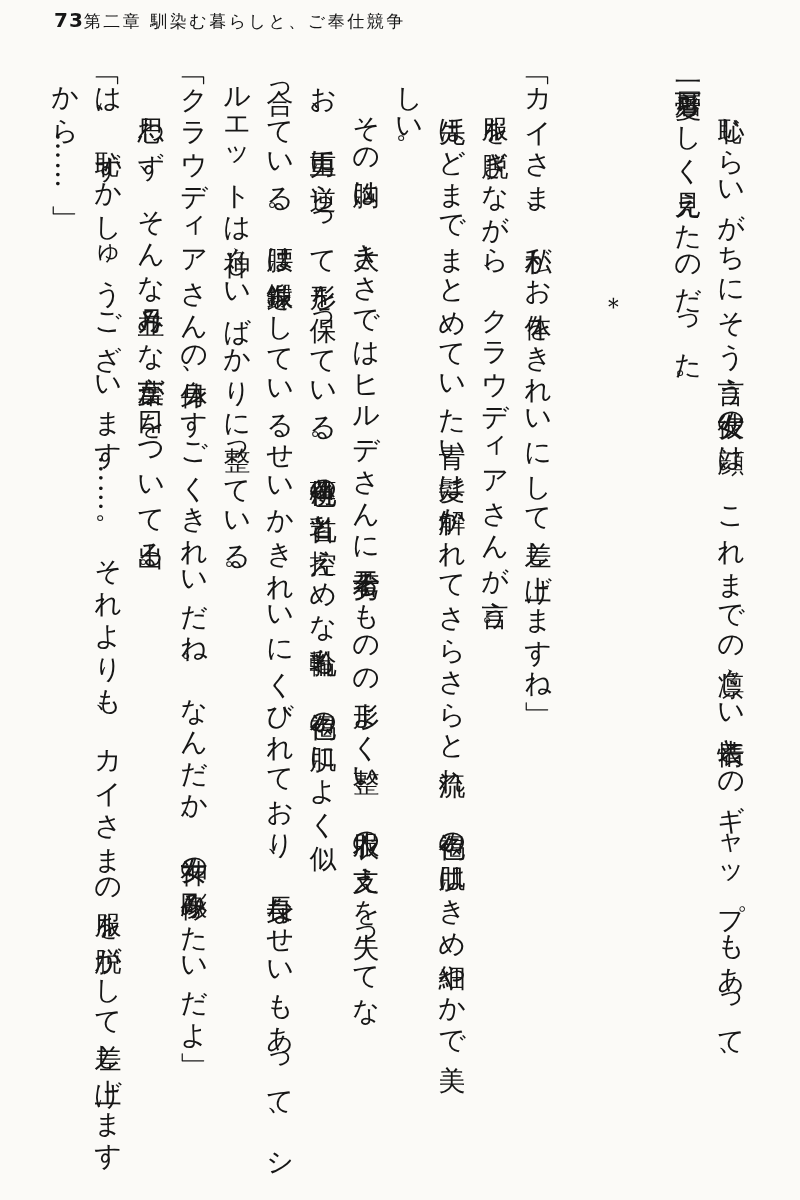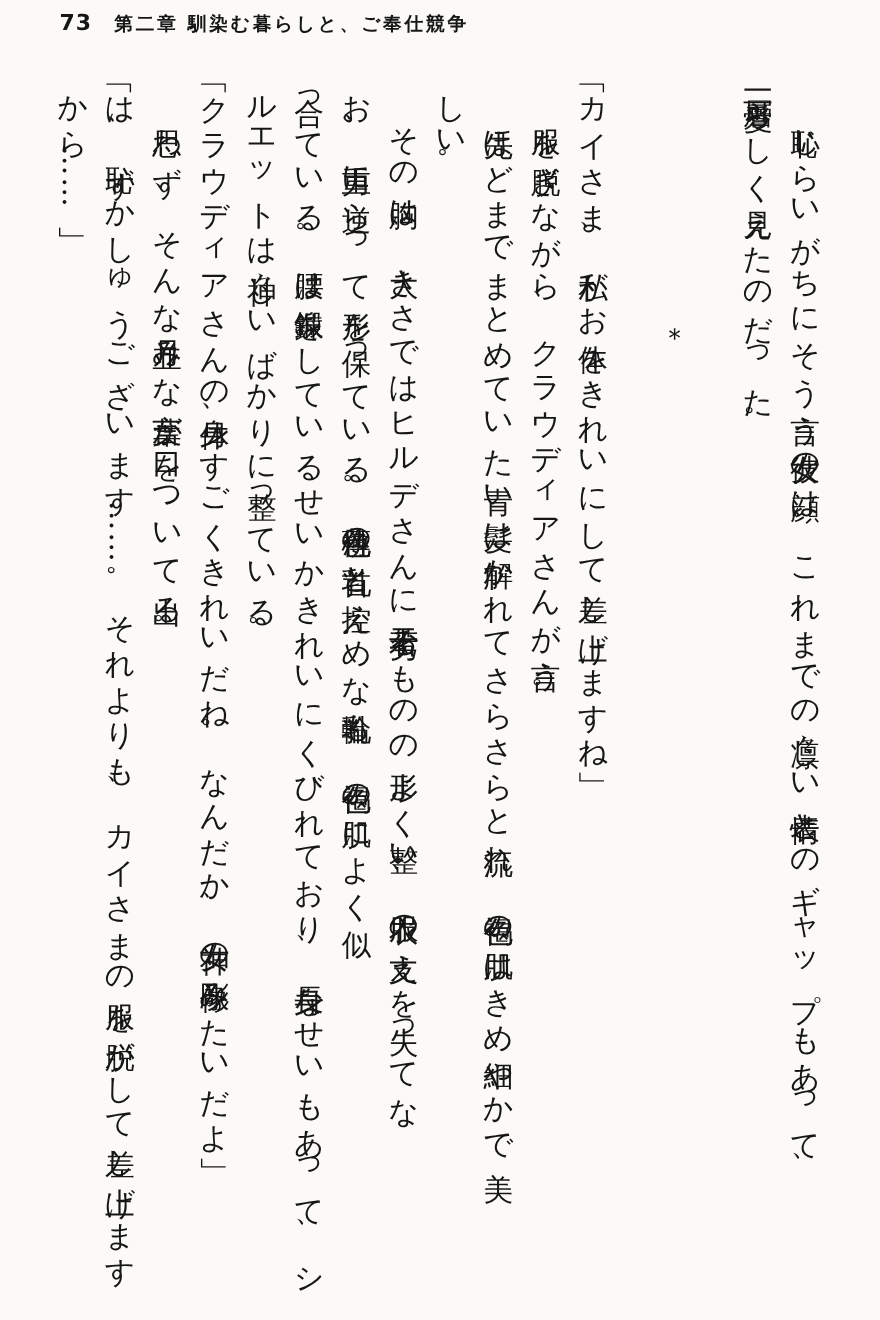--- a/index.html
+++ b/index.html
@@ -16,32 +16,31 @@
     font-family: "DejaVu Serif", "Liberation Serif", serif;
     color: #161616;
   }
   
   .running-head {
     position: absolute;
     top: 8px;
     left: 54px;
     display: flex;
     align-items: baseline;
-    gap: 20px;
     font-family: "DejaVu Sans", "Liberation Sans", sans-serif;
     white-space: nowrap;
   }
   .page-number {
     font-size: 20px;
     font-weight: bold;
     letter-spacing: 1px;
   }
   .chapter-title {
     font-size: 17px;
-    font-weight: 700;
+    font-weight: 400;
     letter-spacing: 2.5px;
   }
   
   .text-block {
     position: absolute;
     top: 68px;
     right: 47px;
     width: 710px;
     height: 1126px;
     writing-mode: vertical-rl;

